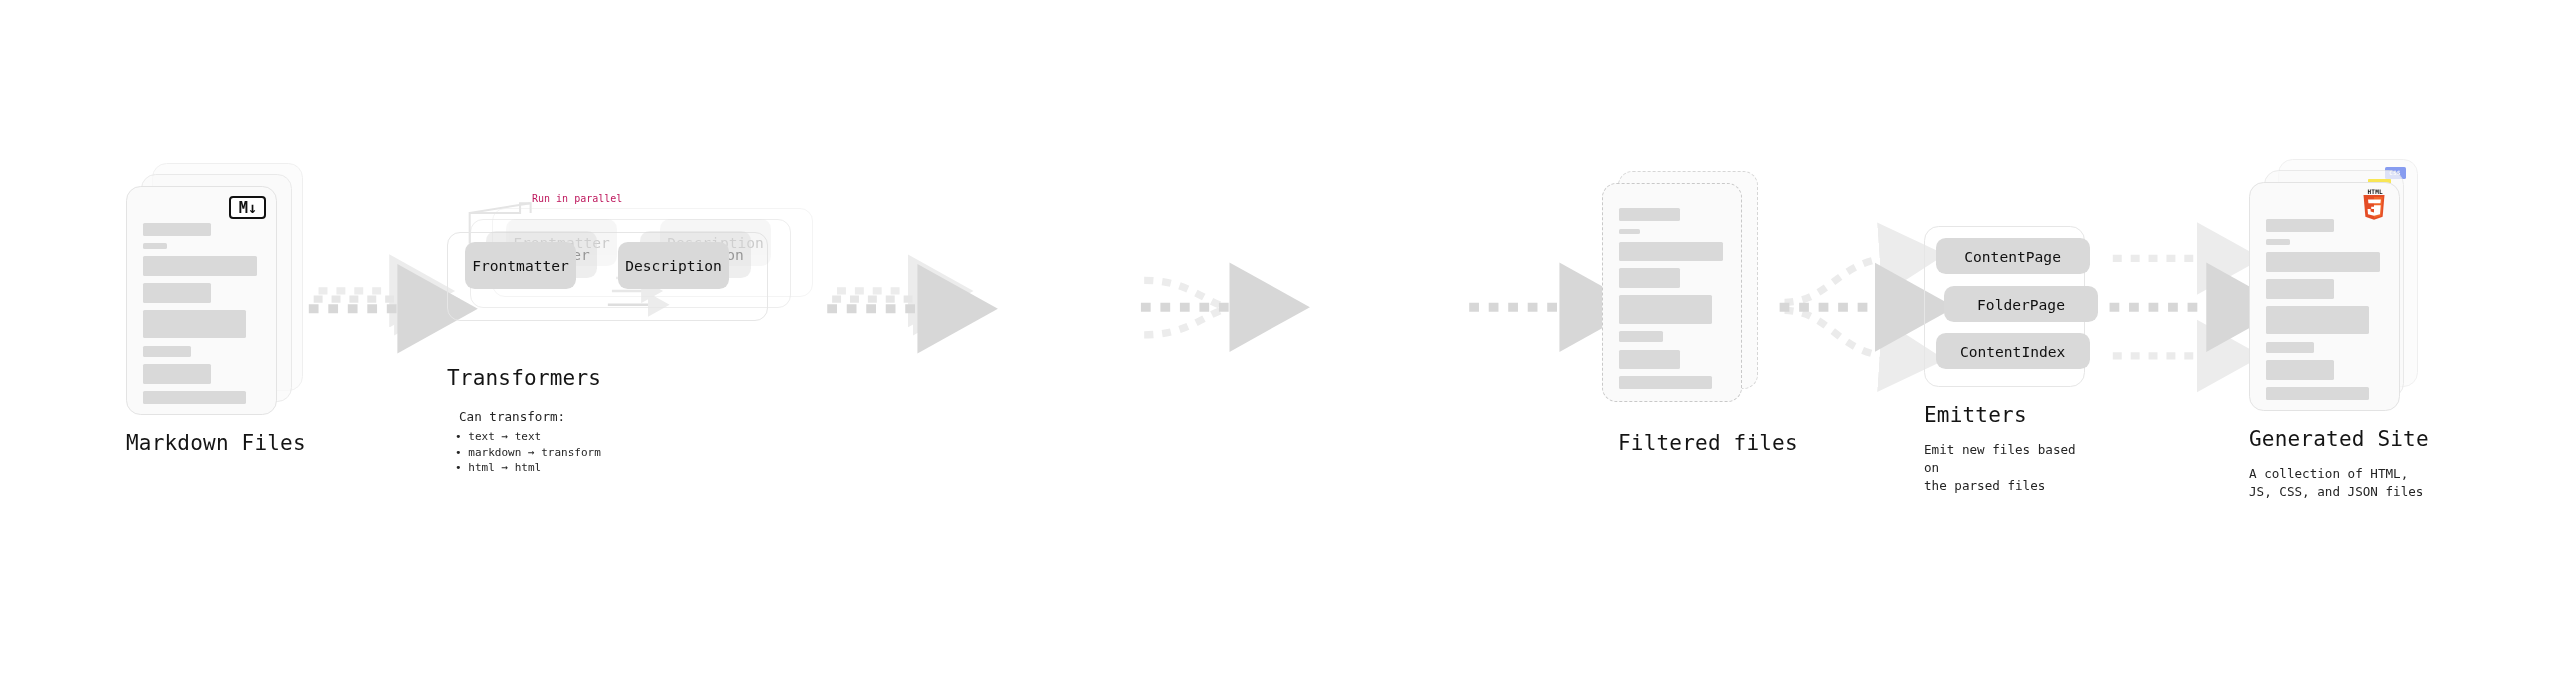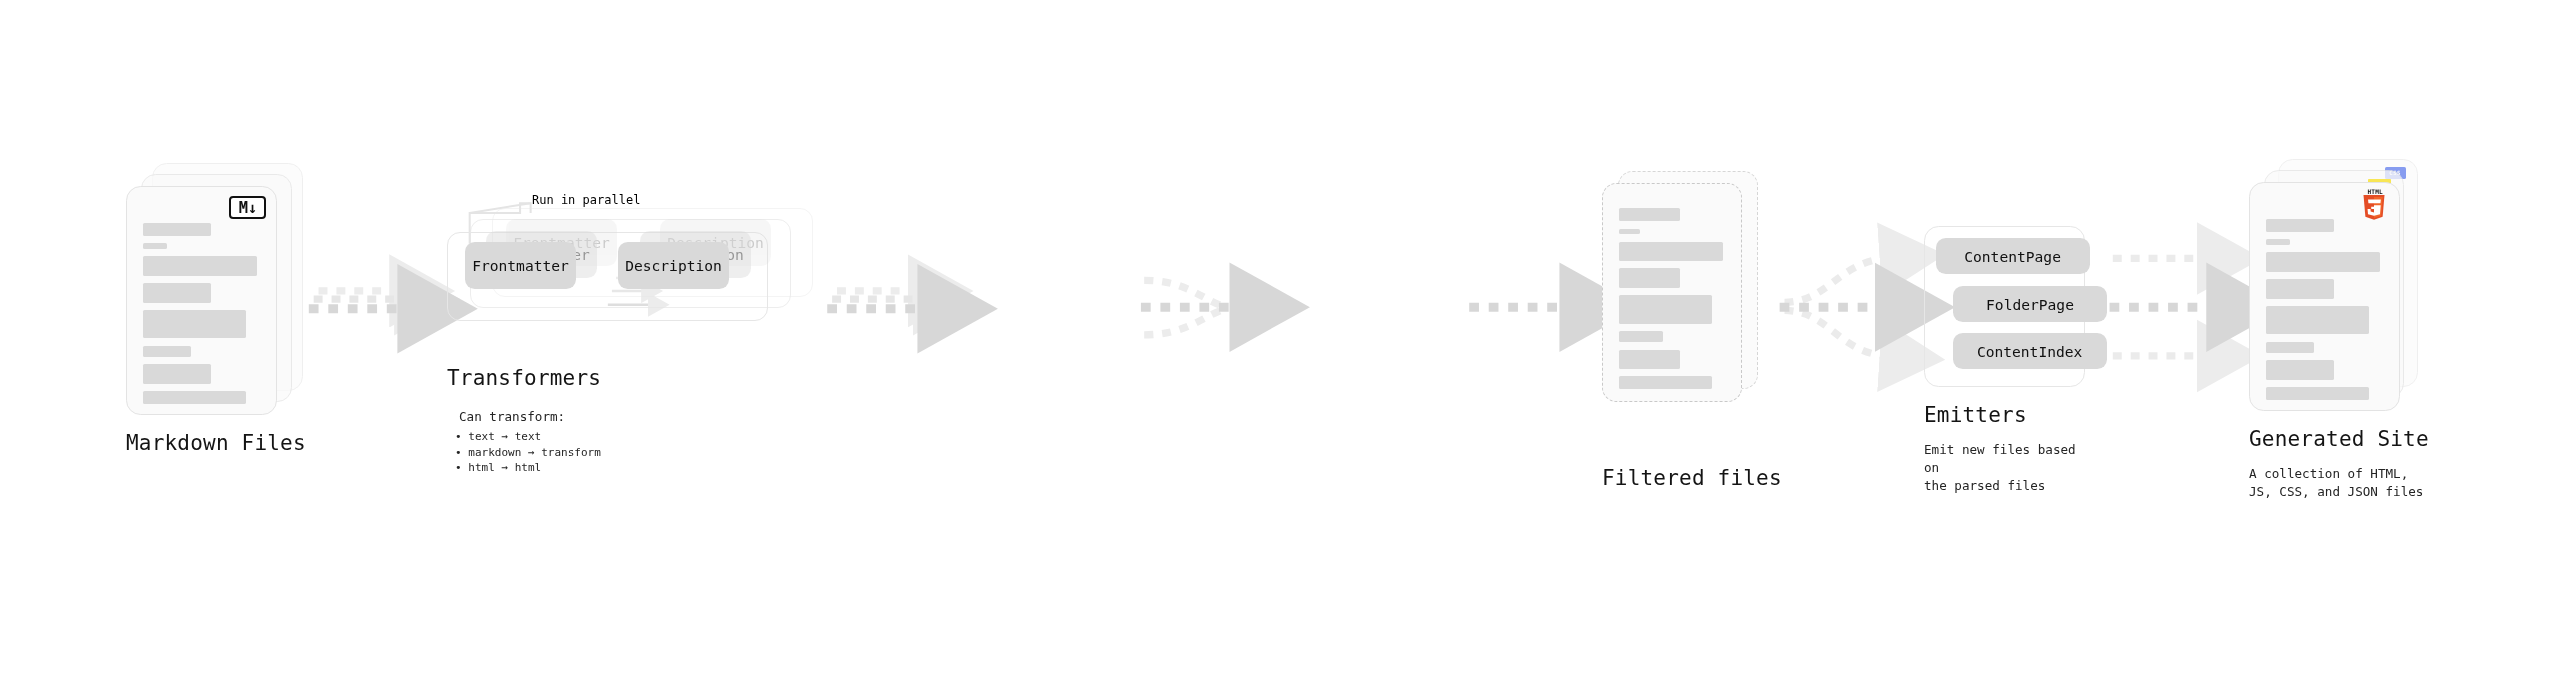--- a/index.html
+++ b/index.html
@@ -103,22 +103,22 @@
     justify-content: center;
     font-size: 14.6px;
     color: #101010;
     white-space: nowrap;
   }
   .pill.faded1 { opacity: 0.42; }
   .pill.faded2 { opacity: 0.22; }
 
   .parallel-label {
     position: absolute;
-    font-size: 12px;
-    color: #000000;
+    font-size: 10px;
+    color: #be185d;
     white-space: nowrap;
   }
 
   
   .md-badge {
     position: absolute;
     box-sizing: border-box;
     border: 2.4px solid #111111;
     border-radius: 4.1px;
     background: #ffffff;
@@ -265,28 +265,28 @@
           <div class="bar" style="width:20%; height:5.7px;"></div>
           <div class="bar" style="width:98%; height:19.5px; margin-top:4.9px;"></div>
           <div class="bar" style="width:58%; height:19.5px;"></div>
           <div class="bar" style="width:88%; height:28.4px;"></div>
           <div class="bar" style="width:41%; height:11.4px;"></div>
           <div class="bar" style="width:58%; height:19.5px;"></div>
           <div class="bar" style="width:88%; height:13px;"></div>
         </div>
       </div>
     </div>
-    <div class="stage-title" style="position:absolute; left:0px; top:262px;margin-top:35px;">Filtered files</div>
+    <div class="stage-title" style="position:absolute; left:16px; top:262px;">Filtered files</div>
   </div>
 
   <div class="node" style="left:1924px; top:226px;">
     <div class="group-box" style="position:relative; left:0; top:0; width:161px; height:161px; border-radius:14.6px;">
       <div class="pill" style="left:10.6px; top:11.4px; width:154px; height:36px;">ContentPage</div>
-      <div class="pill" style="left:28px; top:59px; width:154px; height:36px;">FolderPage</div>
-      <div class="pill" style="left:10.6px; top:106px; width:154px; height:36px;margin-left:17px;">ContentIndex</div>
+      <div class="pill" style="left:19px; top:59px; width:154px; height:36px;">FolderPage</div>
+      <div class="pill" style="left:10.6px; top:106px; width:154px; height:36px;">ContentIndex</div>
     </div>
     <div class="stage-title" style="position:absolute; left:0px; top:177px;">Emitters</div>
     <div class="stage-caption" style="position:absolute; left:0px; top:215px;">Emit new files based on
 the parsed files</div>
   </div>
 
   <div class="node" style="left:2249px; top:159px;">
     <div class="card-stack" style="width:203px; height:260px;">
 
       <div class="card solid ghost2" style="left:29px; top:0px; width:140px; height:228px;">

